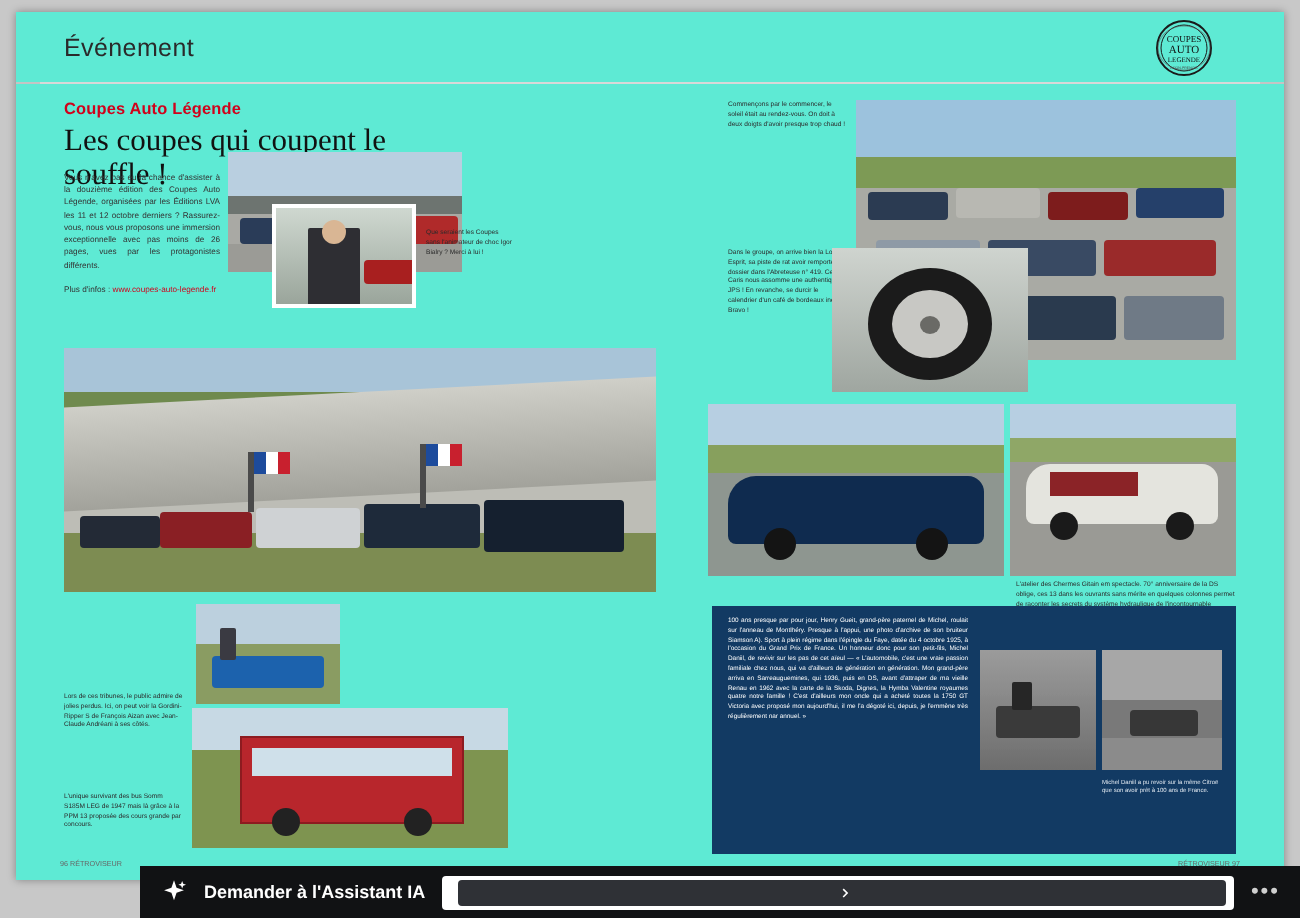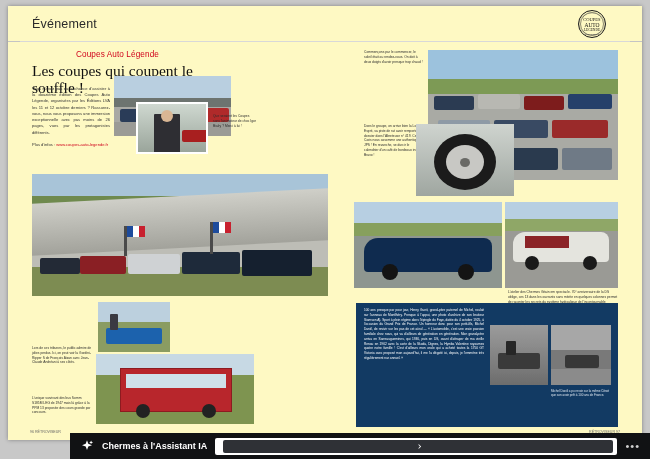--- a/index.html
+++ b/index.html
@@ -7,21 +7,21 @@
     width: 650px; height: 459px;
     background: #c8c8c8;
     font-family: "Liberation Sans", sans-serif;
     overflow: hidden;
     position: relative;
   }
   .page {
     position: absolute;
     left: 8px; top: 6px;
     width: 634px; height: 434px;
-    background: #fef9c3;
+    background: #5eead4;
     box-shadow: 0 0 4px rgba(0,0,0,.35);
     overflow: hidden;
   }
   
   .hdr {
     position: absolute; left: 0; top: 0; width: 100%; height: 36px;
     border-bottom: 1px solid #c4c4c4;
   }
   .hdr-title {
     position: absolute; left: 24px; top: 11px;
@@ -31,21 +31,21 @@
     position: absolute; left: 12px; top: 35px; width: 610px; height: 1px;
     background: #d8d8d8;
   }
   .logo {
     position: absolute; right: 20px; top: 3px;
     width: 60px; height: 32px;
   }
   .logo svg { display:block; }
   
   .title-block { position: absolute; left: 24px; top: 44px; width: 200px; }
-  .kicker { color: #d0021b; font-size: 8.2px; font-weight: normal; letter-spacing:.1px;margin-left:44px; }
+  .kicker { color: #d0021b; font-size: 8.2px; font-weight: bold; letter-spacing:.1px; }
   .headline {
     font-family: "Liberation Serif", serif;
     font-size: 15.5px; color: #111; margin-top: 3px; line-height: 1.1;
   }
   .intro {
     position: absolute; left: 24px; top: 80px; width: 78px;
     font-size: 4.1px; line-height: 1.52; color: #333; text-align: justify;
   }
   .intro .site { color:#d0021b; }
   
@@ -237,21 +237,21 @@
   <div class="fnum" style="right:22px;">RÉTROVISEUR 97</div>
 </div>
 
 <div class="abar">
   <span class="sparkle">
     <svg viewBox="0 0 24 24" width="14" height="14">
       <path d="M12 2l2.2 6.3L20.5 10.5 14.2 12.7 12 19l-2.2-6.3L3.5 10.5 9.8 8.3z" fill="#ffffff"></path>
       <path d="M19 2.5l.9 2.4 2.4.9-2.4.9-.9 2.4-.9-2.4-2.4-.9 2.4-.9z" fill="#ffffff"></path>
     </svg>
   </span>
-  <span class="alabel">Chermes à l'Assistant IA</span>
+  <span class="alabel">Demander à l'Assistant IA</span>
   <div class="afield">
     <span class="send">
       <svg viewBox="0 0 24 24" width="9" height="9">
         <path d="M5 12h11l-4.5-4.5L13 6l6 6-6 6-1.5-1.5L16 12H5z" fill="#ffffff"></path>
       </svg>
     </span>
   </div>
   <span class="dots">•••</span>
 </div>
 

